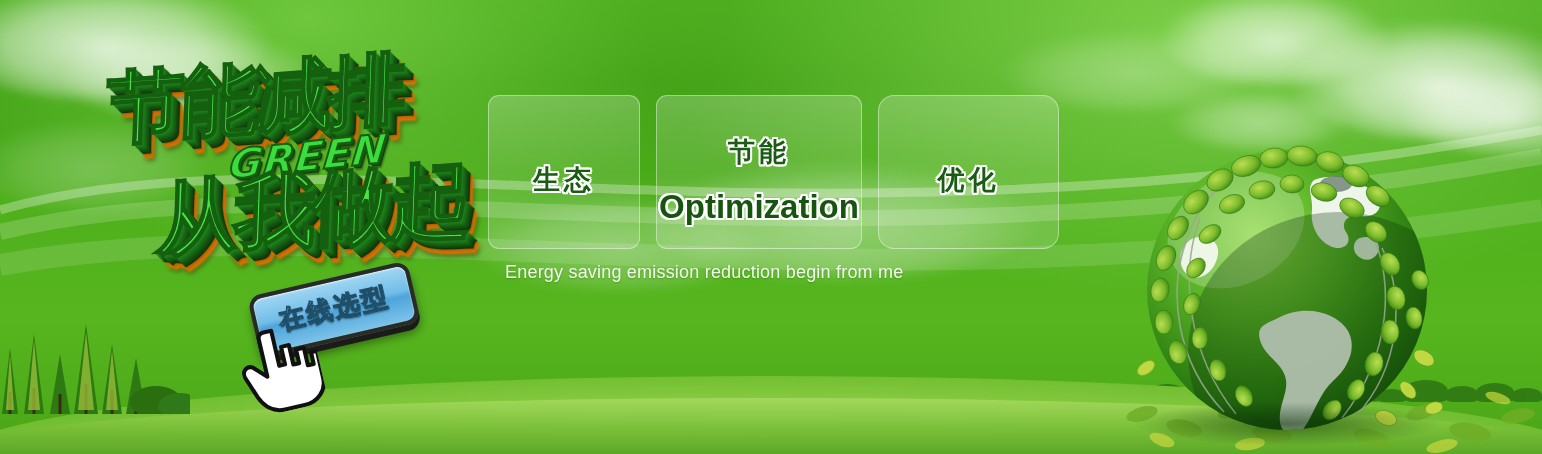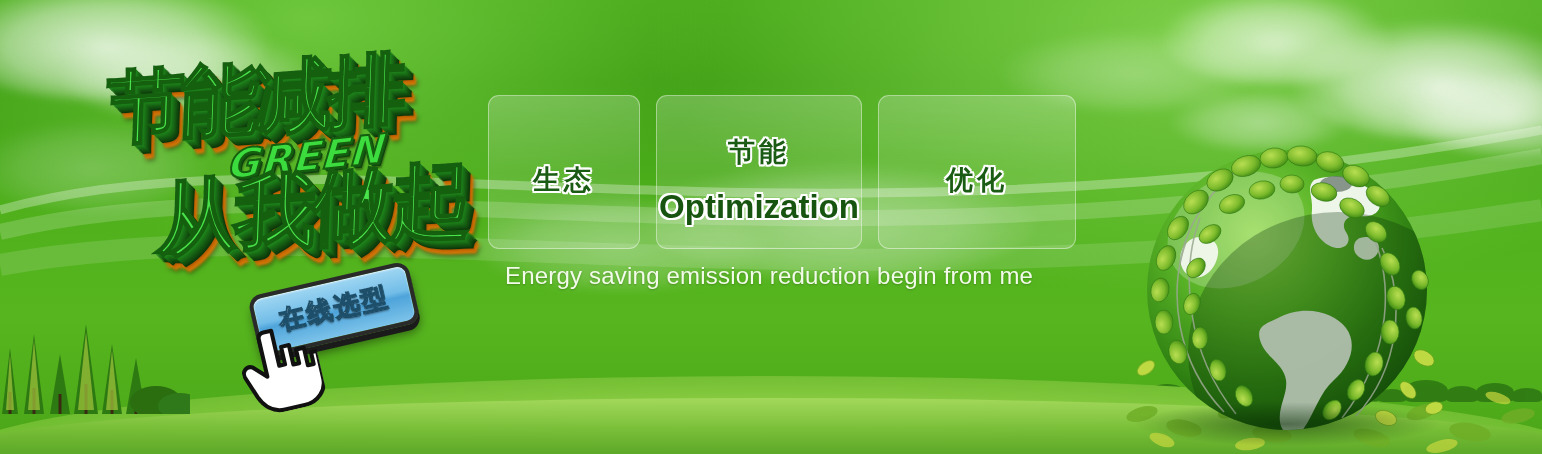--- a/index.html
+++ b/index.html
@@ -112,42 +112,42 @@
   .cards{ position:absolute; left:488px; top:95px; display:flex; gap:16px; }
   .card{
     width:152px; height:154px;
     border-radius:11px;
     background:linear-gradient(180deg, rgba(255,255,255,.22) 0%, rgba(255,255,255,.10) 50%, rgba(255,255,255,.17) 100%);
     border:1px solid rgba(255,255,255,.40);
     display:flex; flex-direction:column; align-items:center; justify-content:center;
     gap:18px; cursor:pointer;
   }
   .card.wide{ width:206px; }
-  .card.wide2{ width:198px; }
+  .card.wide2{ width:181px;border-radius:16px; }
   .cn{
     font-size:27px; font-weight:bold; letter-spacing:4px;
     color:#1a5c13;
     text-shadow:
       -1.6px -1.6px 0 #fff, 1.6px -1.6px 0 #fff, -1.6px 1.6px 0 #fff, 1.6px 1.6px 0 #fff,
       -2px 0 0 #fff, 2px 0 0 #fff, 0 -2px 0 #fff, 0 2px 0 #fff;
     margin-top: 16px;
   }
   .en{
     font-size:33px; font-weight:bold; letter-spacing:0px;
     color:#17540f;
     text-shadow:
       -1.8px -1.8px 0 #fff, 1.8px -1.8px 0 #fff, -1.8px 1.8px 0 #fff, 1.8px 1.8px 0 #fff,
       -2.3px 0 0 #fff, 2.3px 0 0 #fff, 0 -2.3px 0 #fff, 0 2.3px 0 #fff;
     white-space:nowrap;
   }
 
   
   .subtitle{
     position:absolute; left:505px; top:262px;
-    font-size:24px; color:#f2fbe9; letter-spacing:.2px;
+    font-size:18px; color:#f2fbe9; letter-spacing:.2px;
     text-shadow:0 1px 2px rgba(0,0,0,.22);
     white-space:nowrap;
   }
 
   
   .globe-wrap{ position:absolute; left:1128px; top:122px; width:318px; height:318px; }
   .globe-shadow{
     position:absolute; left:6px; bottom:-6px; width:306px; height:44px;
     background:radial-gradient(ellipse at 50% 50%, rgba(8,45,5,.55) 0%, rgba(8,45,5,0) 70%);
   }

